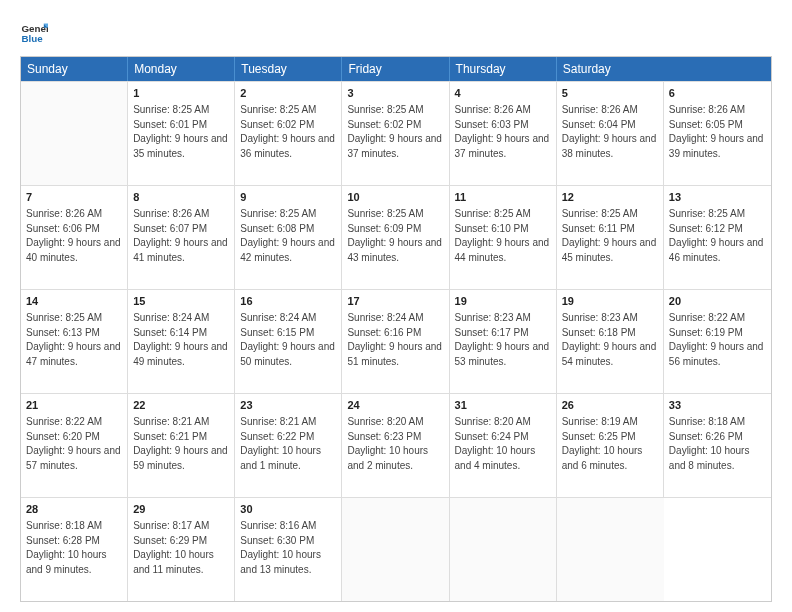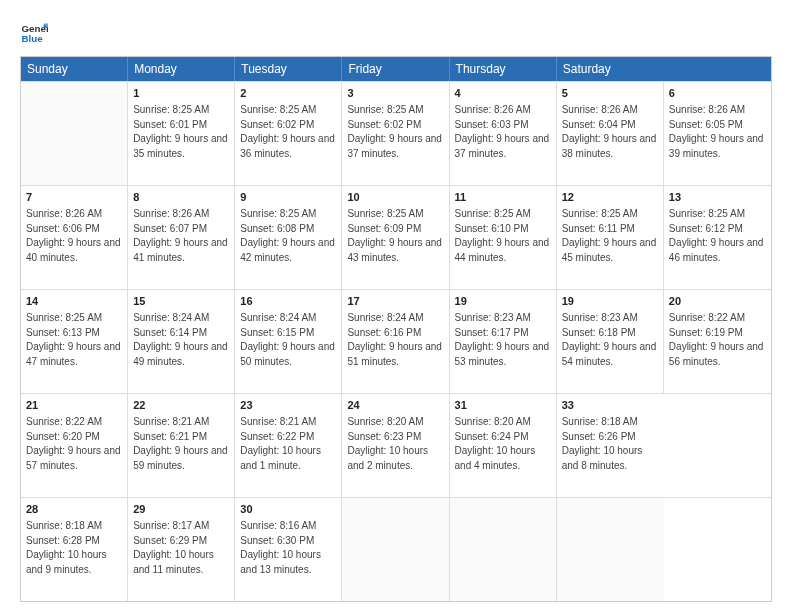--- a/index.html
+++ b/index.html
@@ -231,20 +231,24 @@
           </div>
           <div class="cal-cell">
             <span class="day-num">24</span>
             <div class="info">Sunrise: 8:20 AM<br>Sunset: 6:23 PM<br>Daylight: 10 hours and 2 minutes.</div>
           </div>
           <div class="cal-cell">
             <span class="day-num">31</span>
             <div class="info">Sunrise: 8:20 AM<br>Sunset: 6:24 PM<br>Daylight: 10 hours and 4 minutes.</div>
           </div>
           <div class="cal-cell">
+            <span class="day-num">26</span>
+            <div class="info">Sunrise: 8:19 AM<br>Sunset: 6:25 PM<br>Daylight: 10 hours and 6 minutes.</div>
+          </div>
+          <div class="cal-cell">
             <span class="day-num">33</span>
             <div class="info">Sunrise: 8:18 AM<br>Sunset: 6:26 PM<br>Daylight: 10 hours and 8 minutes.</div>
           </div>
         </div>
         <div class="cal-row">
           <div class="cal-cell">
             <span class="day-num">28</span>
             <div class="info">Sunrise: 8:18 AM<br>Sunset: 6:28 PM<br>Daylight: 10 hours and 9 minutes.</div>
           </div>
           <div class="cal-cell">

